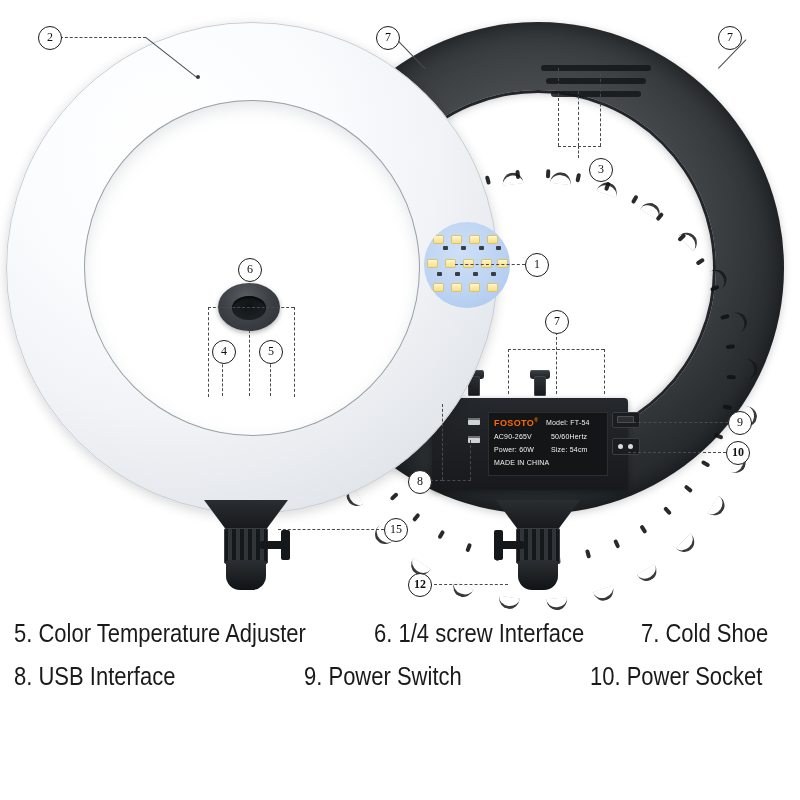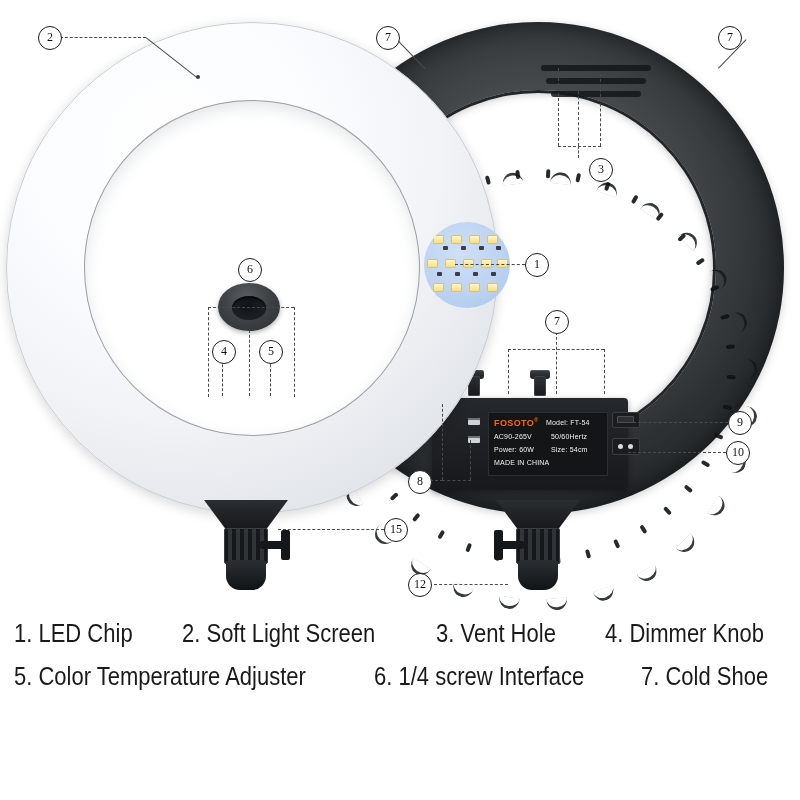--- a/index.html
+++ b/index.html
@@ -533,31 +533,30 @@
     <div class="marker" style="left:525px;top:253px;">1</div>
     <div class="marker" style="left:376px;top:26px;">7</div>
     <div class="marker" style="left:718px;top:26px;">7</div>
     <div class="marker" style="left:589px;top:158px;">3</div>
     <div class="marker" style="left:238px;top:258px;">6</div>
     <div class="marker" style="left:212px;top:340px;">4</div>
     <div class="marker" style="left:259px;top:340px;">5</div>
     <div class="marker" style="left:545px;top:310px;">7</div>
     <div class="marker" style="left:408px;top:470px;">8</div>
     <div class="marker" style="left:728px;top:411px;">9</div>
-    <div class="marker" style="left:726px;top:441px;">10</div>
+    <div class="marker" style="left:726px;top:441px;font-weight:bold;">10</div>
     <div class="marker" style="left:384px;top:518px;">15</div>
-    <div class="marker" style="left:408px;top:573px;">12</div>
+    <div class="marker" style="left:408px;top:573px;font-weight:bold;">12</div>
   </div>
 
   <div class="legend">
-    <div class="row">
-      <span class="item">1. LED Chip</span>
-      <span class="item">2. Soft Light Screen</span>
-      <span class="item">3. Vent Hole</span>
-      <span class="item">4. Dimmer Knob</span>
-    </div>
     <div class="row">
       <span class="item">5. Color Temperature Adjuster</span>
       <span class="item">6. 1/4 screw Interface</span>
       <span class="item">7. Cold Shoe</span>
     </div>
+    <div class="row">
+      <span class="item">8. USB Interface</span>
+      <span class="item">9. Power Switch</span>
+      <span class="item">10. Power Socket</span>
+    </div>
   </div>
 </div>
 
 </body></html>

